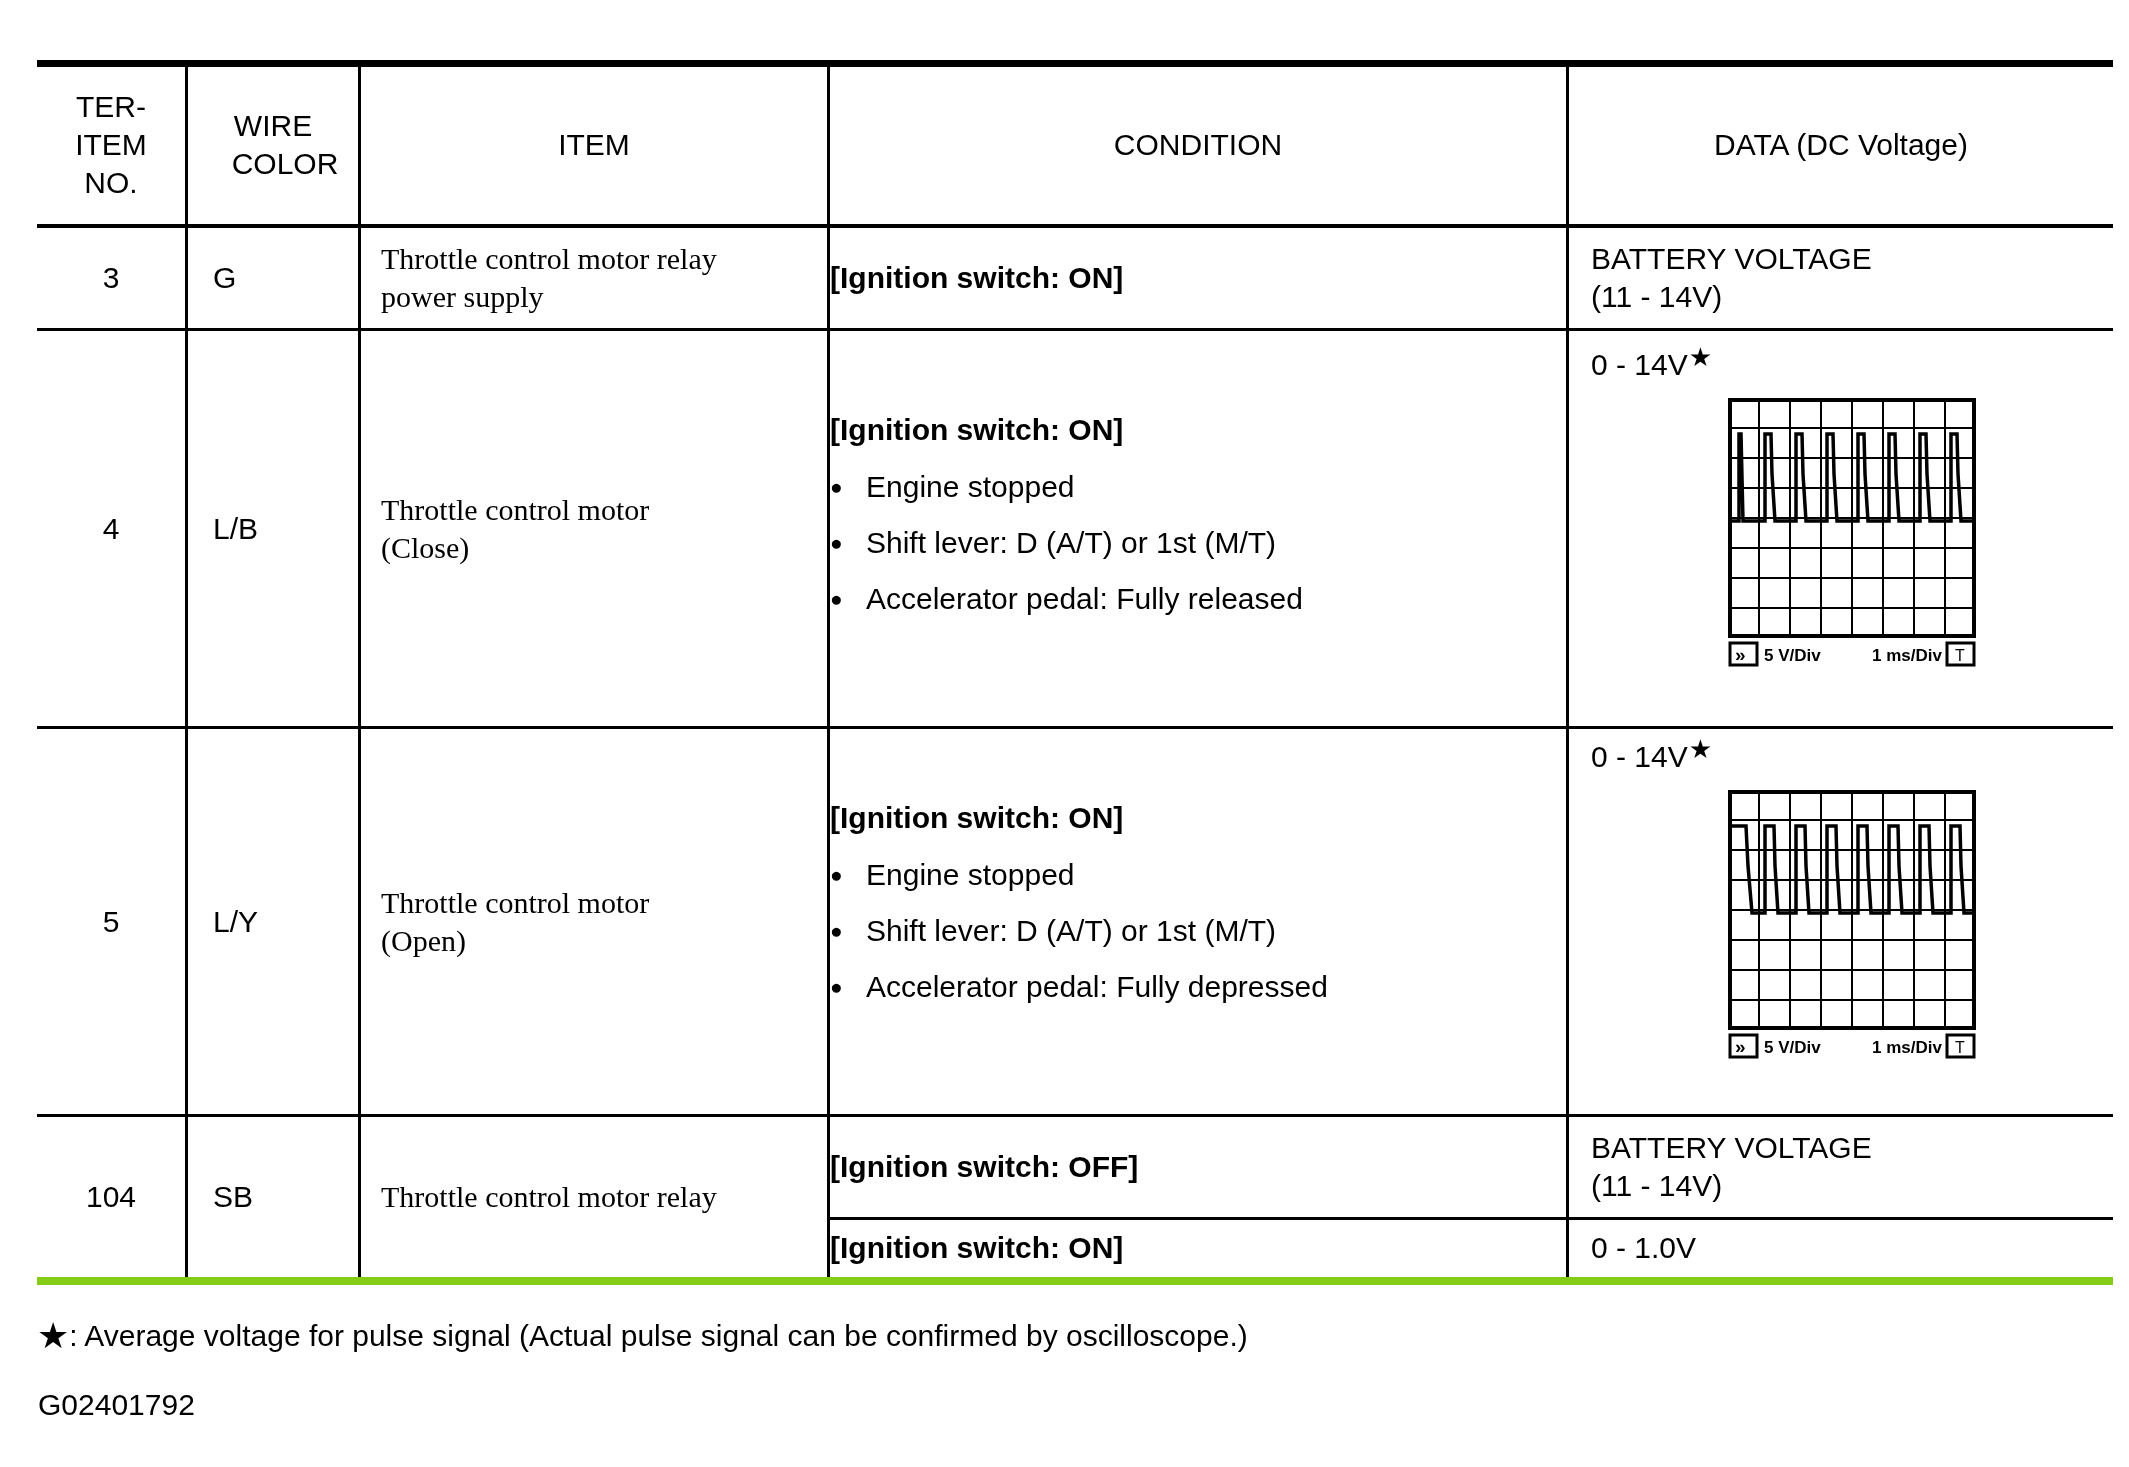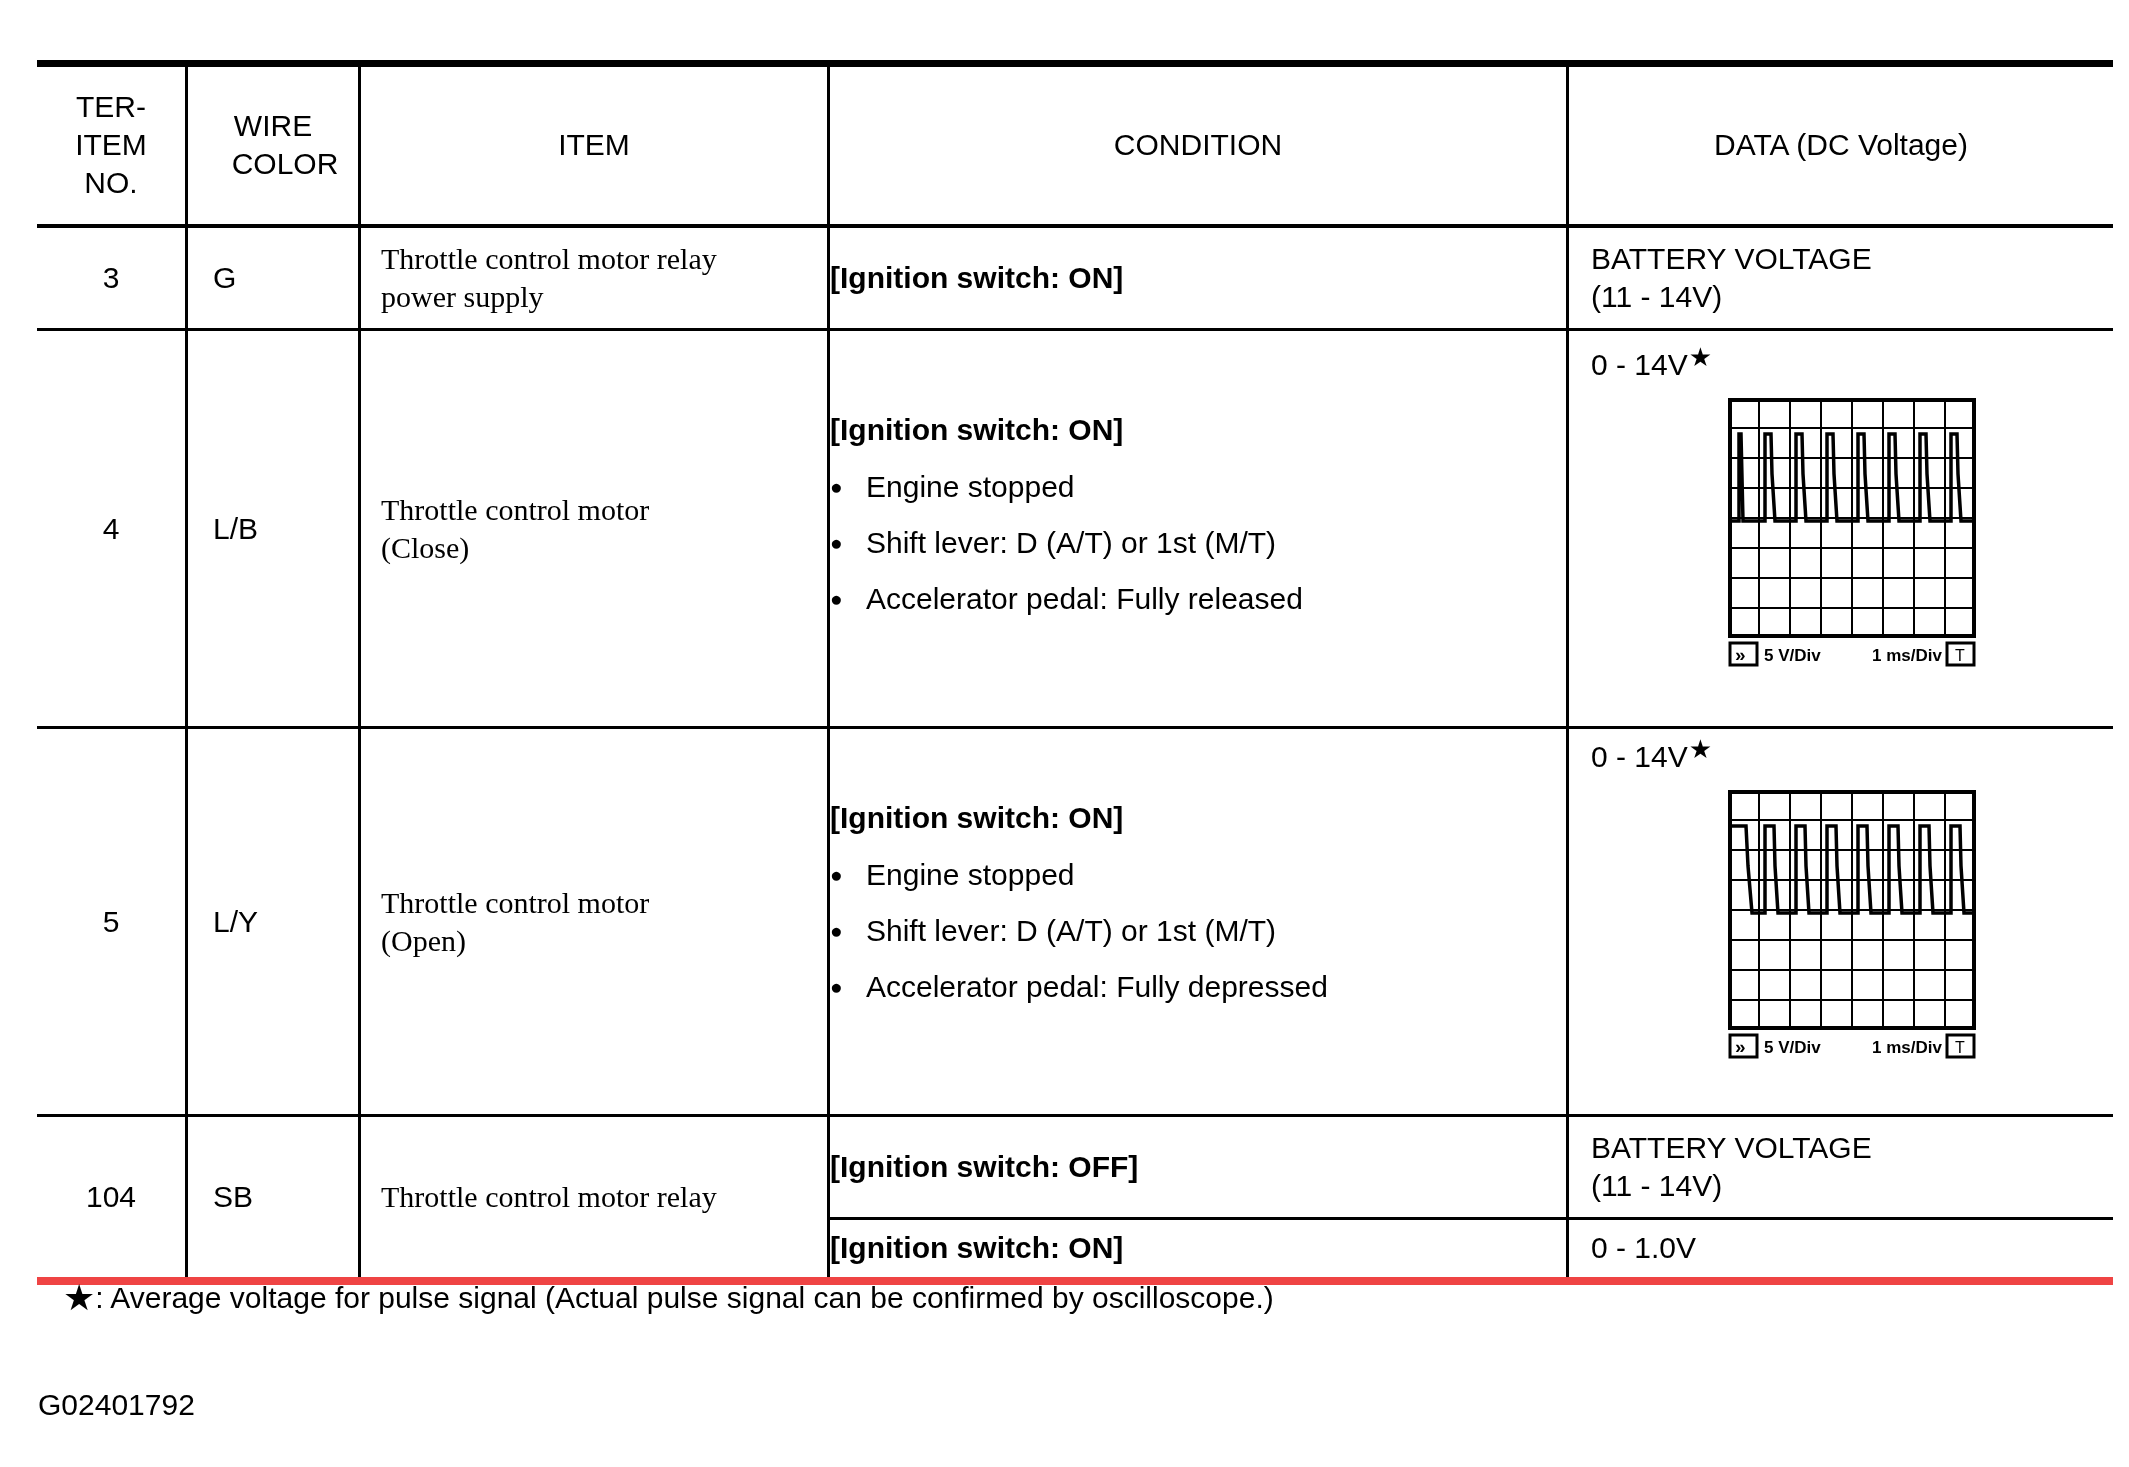--- a/index.html
+++ b/index.html
@@ -8,21 +8,21 @@
     width:2129px;height:1467px;
     background:#fff;color:#000;
     font-family:"Liberation Sans", sans-serif;
     overflow:hidden;
   }
   table.spec{
     position:absolute;left:37px;top:60px;
     width:2064px;
     border-collapse:collapse;table-layout:fixed;
     border-top:7px solid #000;
-    border-bottom:8px solid #ef4444;
+    border-bottom:8px solid #84cc16;
     font-size:30px;line-height:38px;
   }
   th,td{border-top:3px solid #000;padding:0;vertical-align:middle;}
   thead th{border-bottom:4px solid #000;font-weight:normal;text-align:center;}
   .vr{border-right:3px solid #000;}
   .col-t{width:148px;text-align:center;}
   .col-w{width:170px;}
   .col-i{width:466px;}
   .col-c{width:736px;}
   .col-d{width:544px;}
@@ -35,22 +35,22 @@
   .cond-block-2{padding-top:80px;}
   .cond-block-3{padding-top:70px;}
   .bullet-line{margin-top:20px;line-height:36px;display:flex;align-items:center;}
   .bullet-dot{font-size:21px;width:36px;flex:0 0 36px;}
   .data-block-2{padding-top:18px;}
   .data-block-3{padding-top:12px;}
   .range-line{line-height:32px;}
   .range-star{font-size:26px;position:relative;top:-9px;left:1px;}
   .scope-svg{display:block;margin:16px auto 0 auto;}
   .footnote{
-    position:absolute;left:37px;top:1272px;
-    font-size:30px;line-height:48px;margin-left:26px;
+    position:absolute;left:37px;top:1316px;
+    font-size:30px;line-height:36px;
   }
   .footnote .fn-star{font-size:36px;position:relative;top:2px;}
   .figure-id{
     position:absolute;left:38px;top:1392px;
     font-size:30px;line-height:26px;
   }
 </style>
 </head>
 <body>
 

